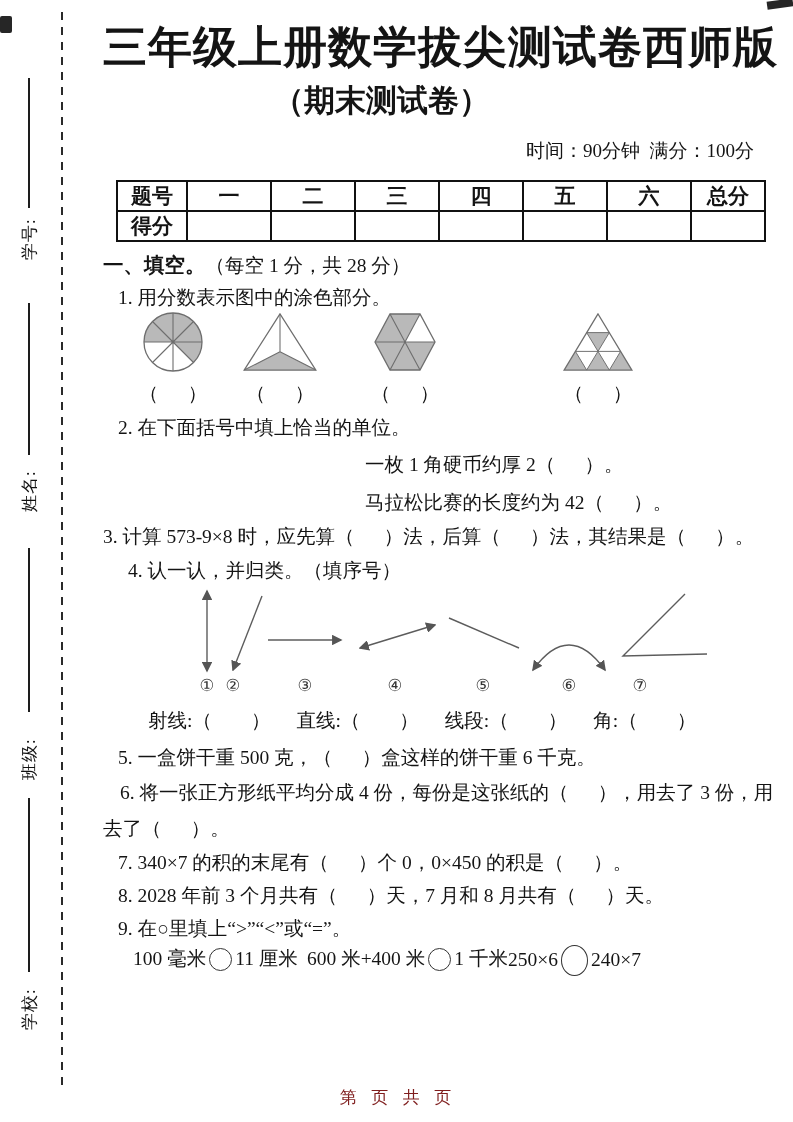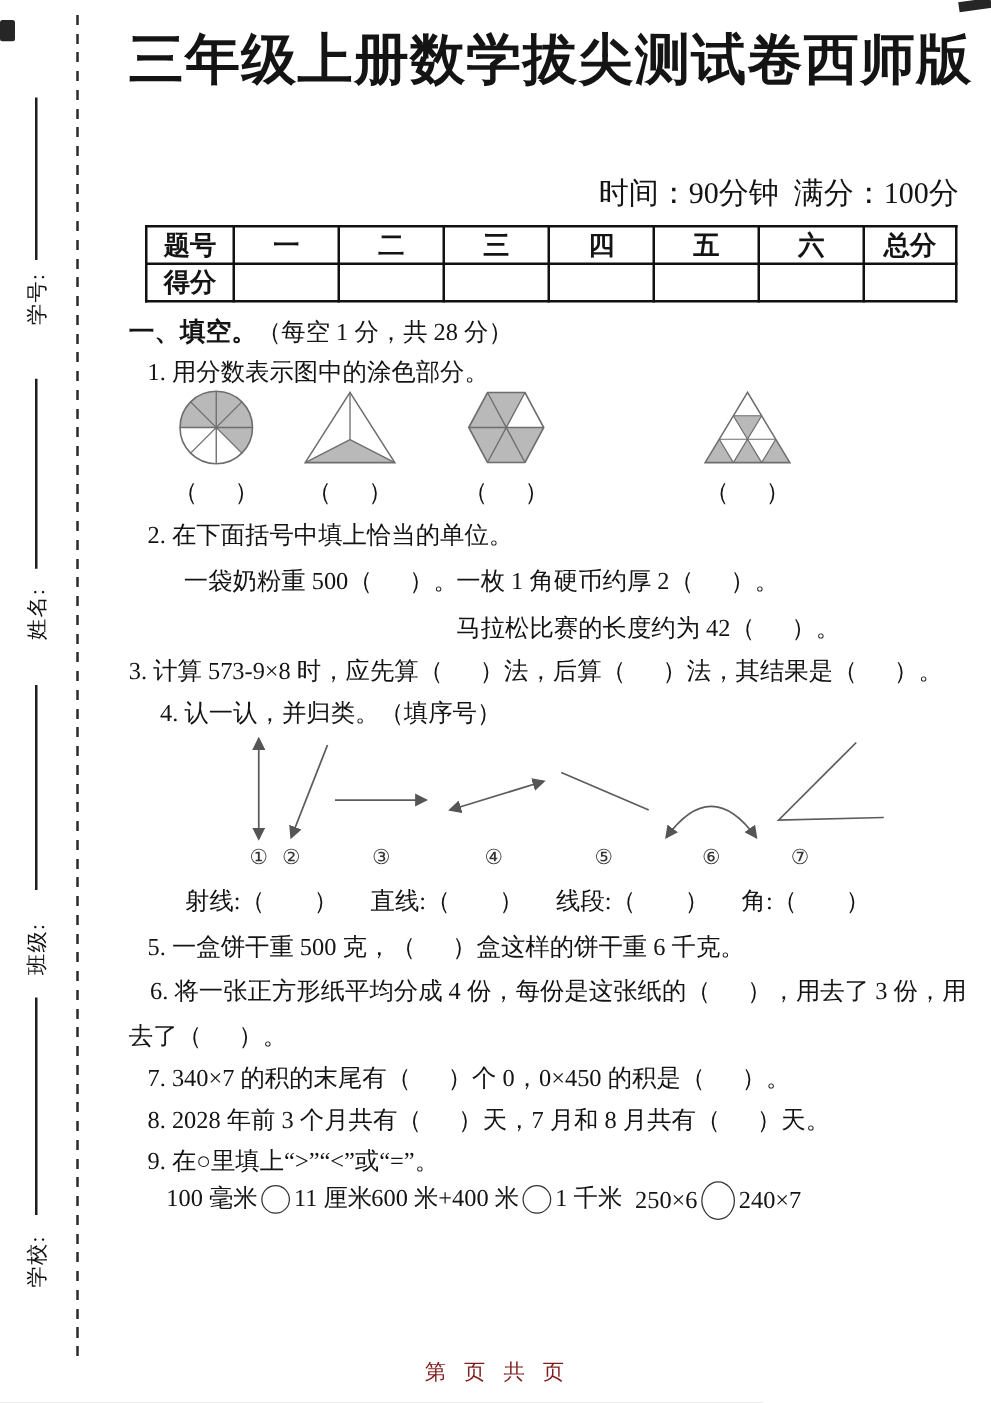--- a/index.html
+++ b/index.html
@@ -22,21 +22,21 @@
   .art-tr{right:0;top:0;width:26px;height:8px;transform:rotate(-8deg)}
 
   
   .content{position:absolute;left:103px;top:0;width:667px;height:1122px}
   .title{position:absolute;top:18px;left:0;right:0;text-align:center;
     font-family:"Liberation Sans","DejaVu Sans",sans-serif;font-weight:bold;
     font-size:44px;letter-spacing:1px;white-space:nowrap}
   .subtitle{position:absolute;top:80px;left:0;right:0;text-align:center;
     font-family:"Liberation Sans","DejaVu Sans",sans-serif;font-weight:bold;
     font-size:31px;transform:translateX(-55px);white-space:pre}
-  .meta{position:absolute;top:138px;right:3px;font-size:24px;white-space:pre}
+  .meta{position:absolute;top:138px;right:16px;font-size:19px;white-space:pre}
 
   table.score{position:absolute;top:180px;left:13px;width:648px;border-collapse:collapse;table-layout:fixed}
   table.score td{border:2px solid #111;height:26px;text-align:center;vertical-align:middle;
     font-family:"Liberation Sans","DejaVu Sans",sans-serif;font-weight:bold;font-size:21px}
 
   .sec{position:absolute;top:251px;left:0;font-size:19.5px;white-space:pre}
   .sec b{font-size:20.5px}
 
   p.q{position:absolute;font-size:19.5px;white-space:pre}
   .q1{top:284px;left:15px}
@@ -60,21 +60,21 @@
 
   
   .figs{position:absolute;top:584px;left:92px;width:525px;height:118px}
   .fig-label{position:absolute;top:92px;transform:translateX(-50%);font-size:16.5px;color:#333}
   .fl1{left:12px}.fl2{left:38px}.fl3{left:110px}.fl4{left:200px}
   .fl5{left:288px}.fl6{left:374px}.fl7{left:445px}
   .cats{position:absolute;top:707px;left:45px;display:flex;gap:26px;font-size:19.5px;white-space:pre}
 
   
   .cmpi{position:absolute;top:945px;font-size:19.5px;white-space:pre}
-  .cmp1{left:30px}.cmp2{left:194px}.cmp3{left:405px}
+  .cmp1{left:30px}.cmp2{left:204px}.cmp3{left:405px}
   .cmp-circle{display:inline-block;width:23px;height:23px;border:1.6px solid #333;
     border-radius:50%;vertical-align:-6px;margin:0 3px}
   .cmp-circle.big{width:27px;height:31px;vertical-align:-10px}
 
   .footer{position:absolute;left:0;right:0;top:1086px;text-align:center;
     font-size:17px;letter-spacing:2px;white-space:pre;color:#7f1d1d}
 </style>
 </head>
 <body>
 
@@ -89,20 +89,21 @@
   <div class="wline wl3"></div>
   <div class="wline wl4"></div>
   <span class="mlabel ml1">学号:</span>
   <span class="mlabel ml2">姓名:</span>
   <span class="mlabel ml3">班级:</span>
   <span class="mlabel ml4">学校:</span>
 
   <div class="content">
 
     <h1 class="title">三年级上册数学拔尖测试卷西师版</h1>
+    <h2 class="subtitle">（期末测试卷）</h2>
     <div class="meta">时间：90分钟  满分：100分</div>
 
     <table class="score">
       <colgroup>
         <col style="width:70px">
           <col style="width:84px">
           <col style="width:84px">
           <col style="width:84px">
         <col style="width:84px">
           <col style="width:84px">
@@ -180,21 +181,20 @@
         <polygon points="14.7,41.7 3,61 26.3,61" fill="#b9b9b9"></polygon>
         <polygon points="38,41.7 26.3,61 49.7,61" fill="#b9b9b9"></polygon>
         <polygon points="61.3,41.7 49.7,61 73,61" fill="#b9b9b9"></polygon>
         <polygon points="38,3 3,61 73,61" fill="none" stroke="#6e6e6e" stroke-width="1.3"></polygon>
         <path stroke="#6e6e6e" stroke-width="1" fill="none" d="M26.3,22.3 L49.7,22.3 M14.7,41.7 L61.3,41.7 M49.7,22.3 L26.3,61 M61.3,41.7 L49.7,61 M26.3,22.3 L49.7,61 M14.7,41.7 L26.3,61"></path>
       </svg>
       <span class="shape-blank">（      ）</span>
     </div>
 
     <p class="q q2">2. 在下面括号中填上恰当的单位。</p>
-    <p class="q q2a">一袋奶粉重 500（      ）。</p>
     <p class="q q2b">一枚 1 角硬币约厚 2（      ）。</p>
     <p class="q q2d">马拉松比赛的长度约为 42（      ）。</p>
 
     <p class="q q3">3. 计算 573-9×8 时，应先算（      ）法，后算（      ）法，其结果是（      ）。</p>
 
     <p class="q q4">4. 认一认，并归类。（填序号）</p>
 
     <div class="figs">
       <svg width="525" height="92" viewBox="0 0 525 92">
         <g stroke="#5c5c5c" stroke-width="1.4" fill="none">

